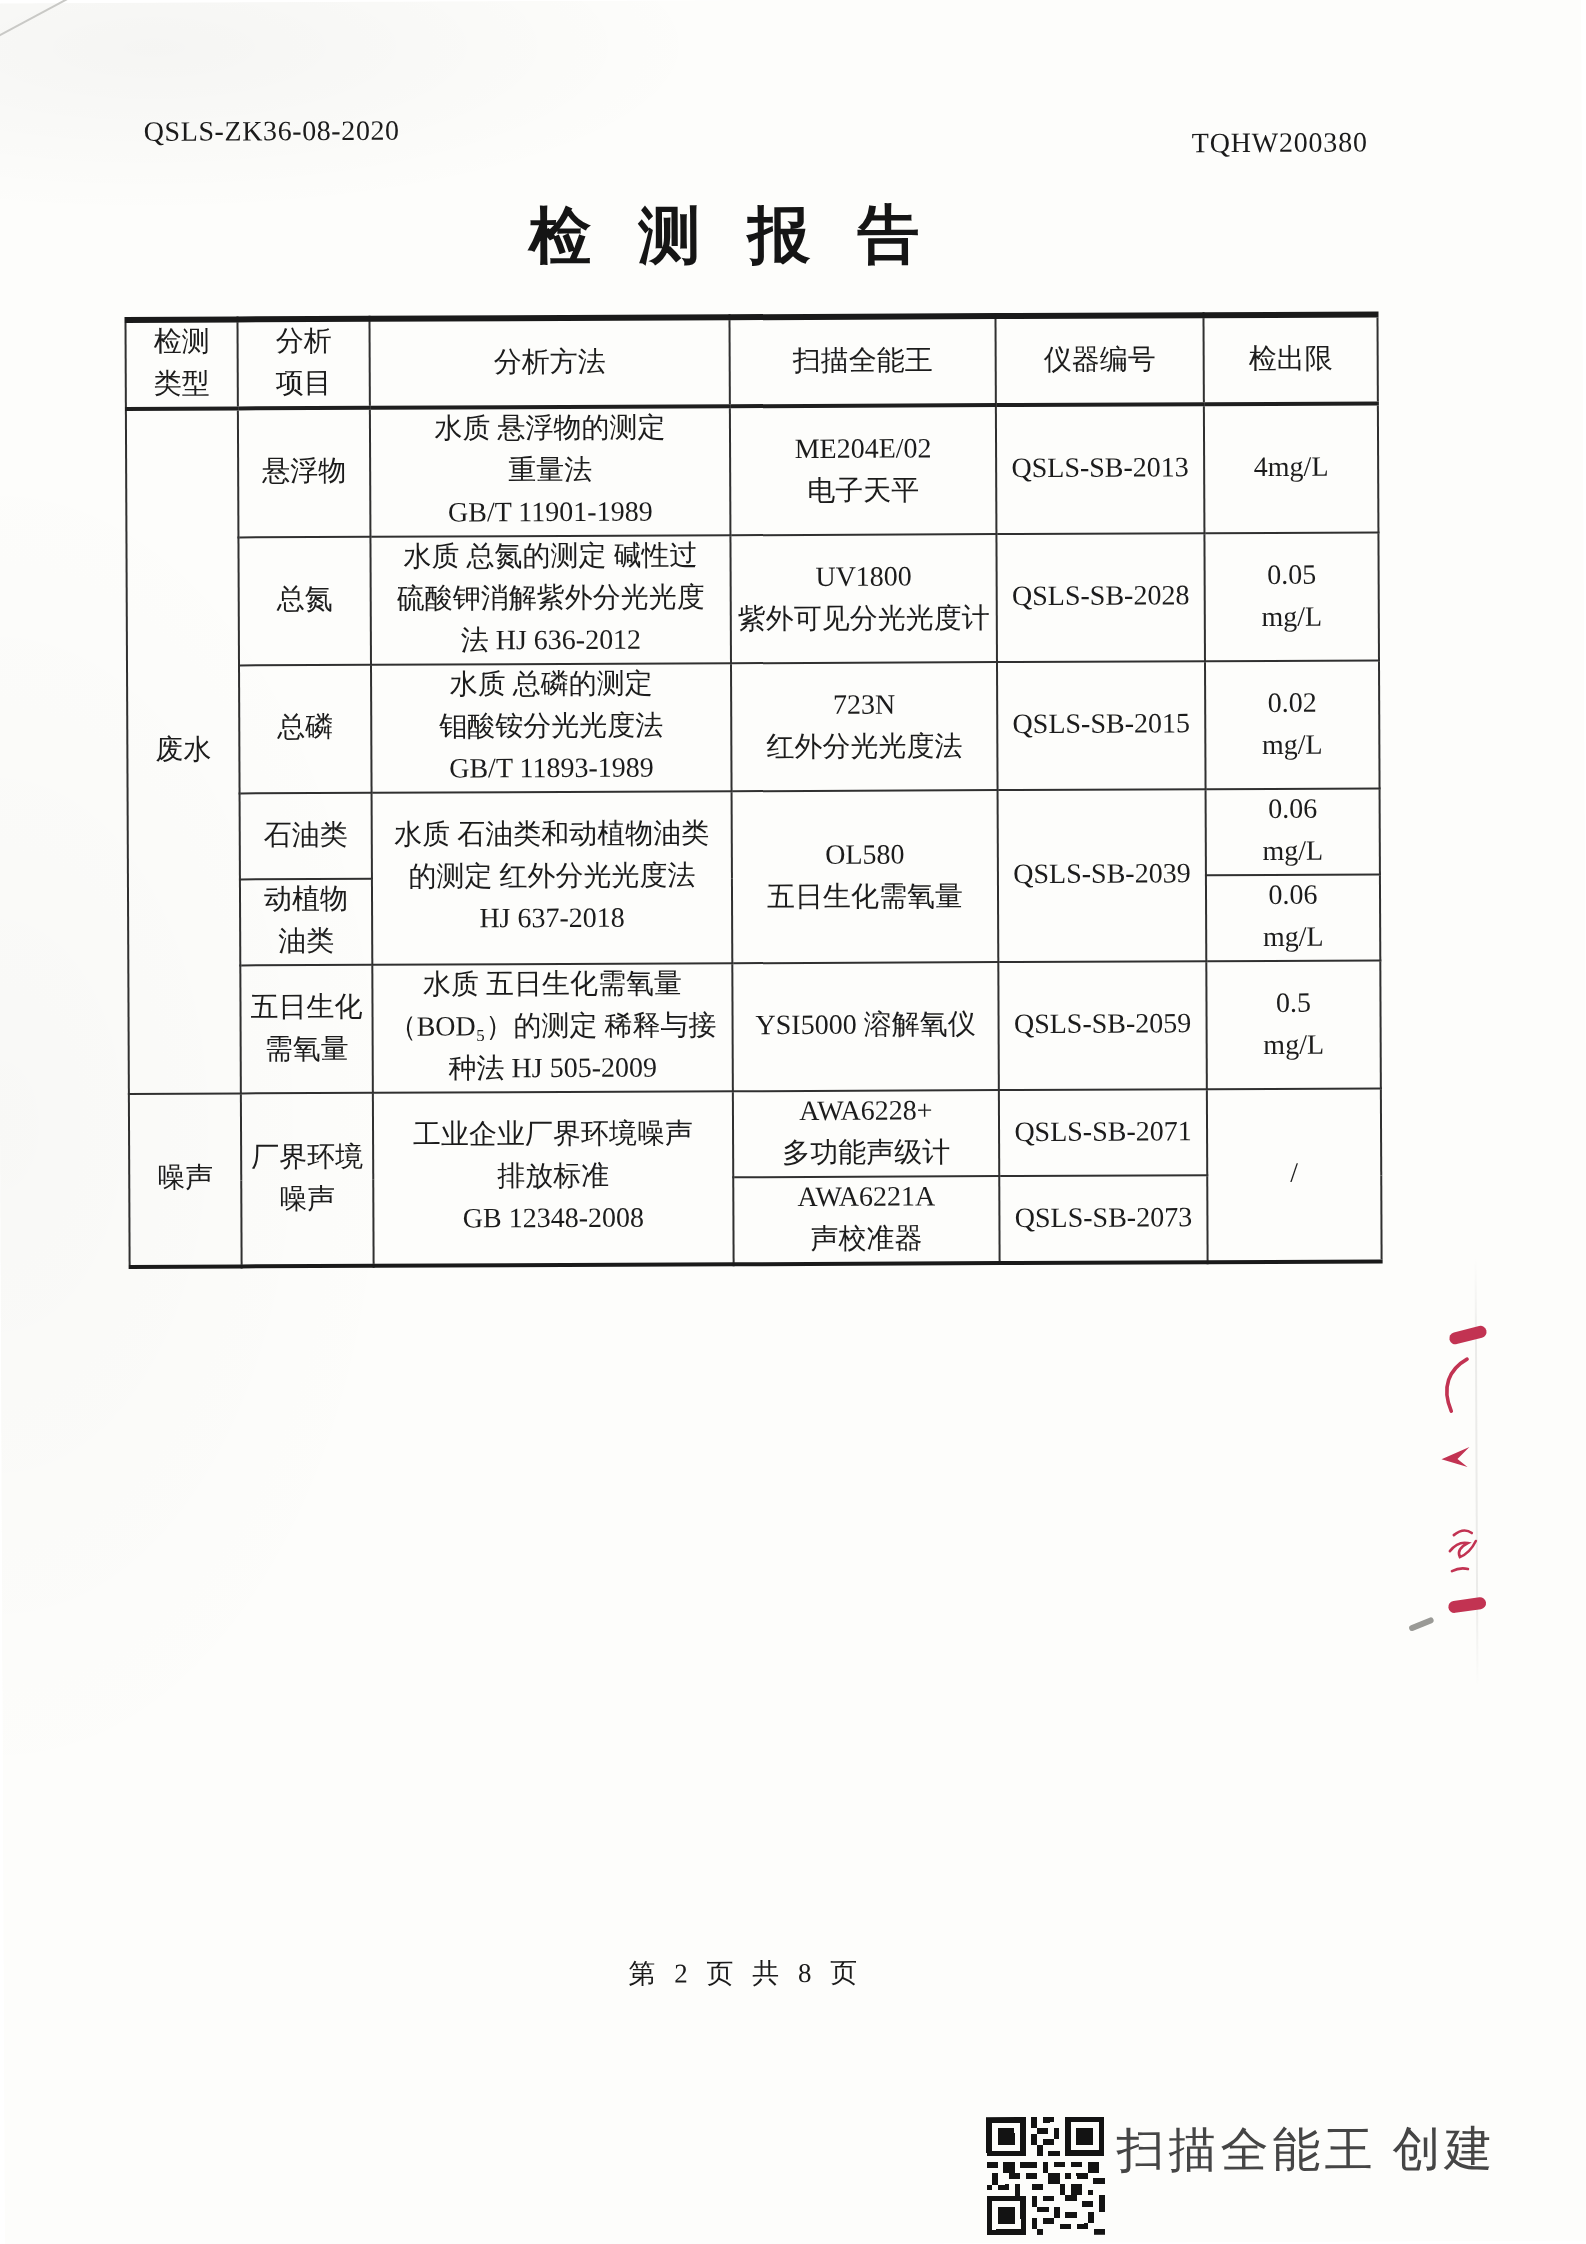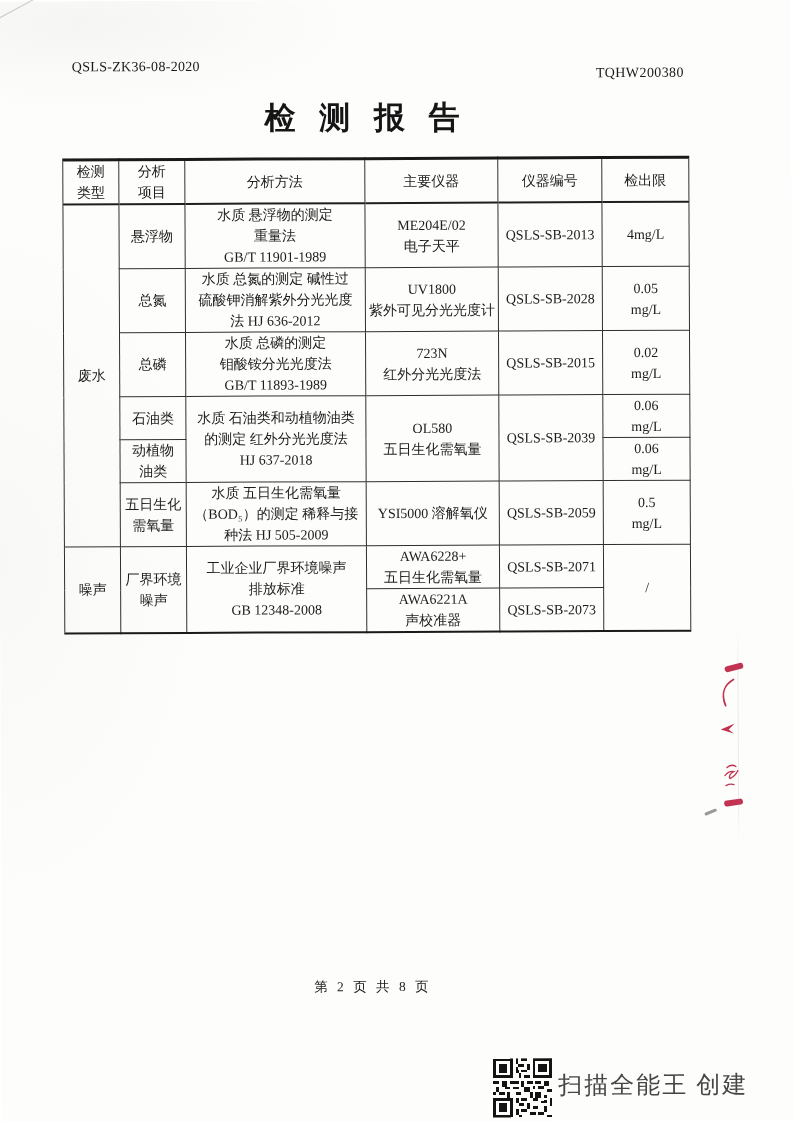--- a/index.html
+++ b/index.html
@@ -57,21 +57,21 @@
   .red-curve{left:714px;top:679px;width:24px;height:30px;}
   .red-arrow{left:718px;top:724px;width:18px;height:14px;}
   .red-scribble{left:720px;top:761px;width:22px;height:32px;}
   .red-dash-2{left:723px;top:801px;width:19px;height:5.5px;border-radius:3px;
     background:#c23352;transform:rotate(-8deg);}
   .gray-dash{left:703px;top:812px;width:13px;height:2.5px;border-radius:2px;
     background:#9a9a96;transform:rotate(-22deg);}
   .cam-watermark{position:absolute;left:489px;top:1059px;width:300px;height:60px;}
   .qr{position:absolute;left:0;top:0;width:63px;height:59px;}
   .cam-text{
-    position:absolute;left:67px;top:11px;font-size:24px;color:#454545;
+    position:absolute;left:67px;top:1px;font-size:24px;color:#454545;
     letter-spacing:2px;font-family:"Liberation Serif","DejaVu Serif",serif;
   }
 </style>
 </head>
 <body>
 
 <div class="page">
 
   <div class="scan-mark corner-line"></div>
 
@@ -89,21 +89,21 @@
         <col style="width:104px">
         <col style="width:87px">
     </colgroup>
     <thead>
       <tr class="rh41">
         <th>检测
 类型</th>
         <th>分析
 项目</th>
         <th>分析方法</th>
-        <th>主要仪器</th>
+        <th>扫描全能王</th>
         <th>仪器编号</th>
         <th>检出限</th>
       </tr>
     </thead>
     <tbody>
       <tr class="rh62">
         <td rowspan="6">废水</td>
         <td>悬浮物</td>
         <td>水质 悬浮物的测定
 重量法
@@ -164,21 +164,21 @@
 mg/L</td>
       </tr>
       <tr class="rh41">
         <td rowspan="2">噪声</td>
         <td rowspan="2">厂界环境
 噪声</td>
         <td rowspan="2">工业企业厂界环境噪声
 排放标准
 GB 12348-2008</td>
         <td>AWA6228+
-五日生化需氧量</td>
+多功能声级计</td>
         <td>QSLS-SB-2071</td>
         <td rowspan="2">/</td>
       </tr>
       <tr class="rh42">
         <td>AWA6221A
 声校准器</td>
         <td>QSLS-SB-2073</td>
       </tr>
     </tbody>
   </table>

